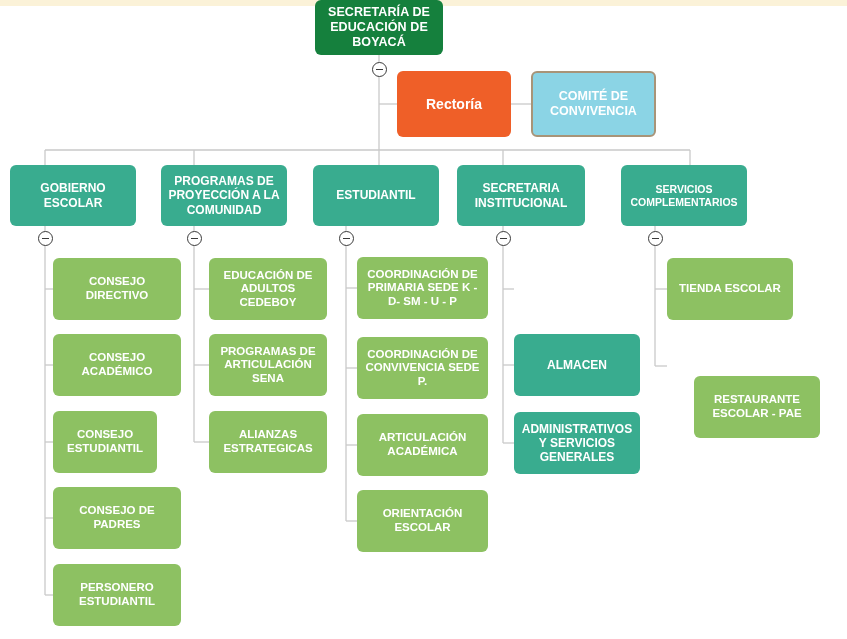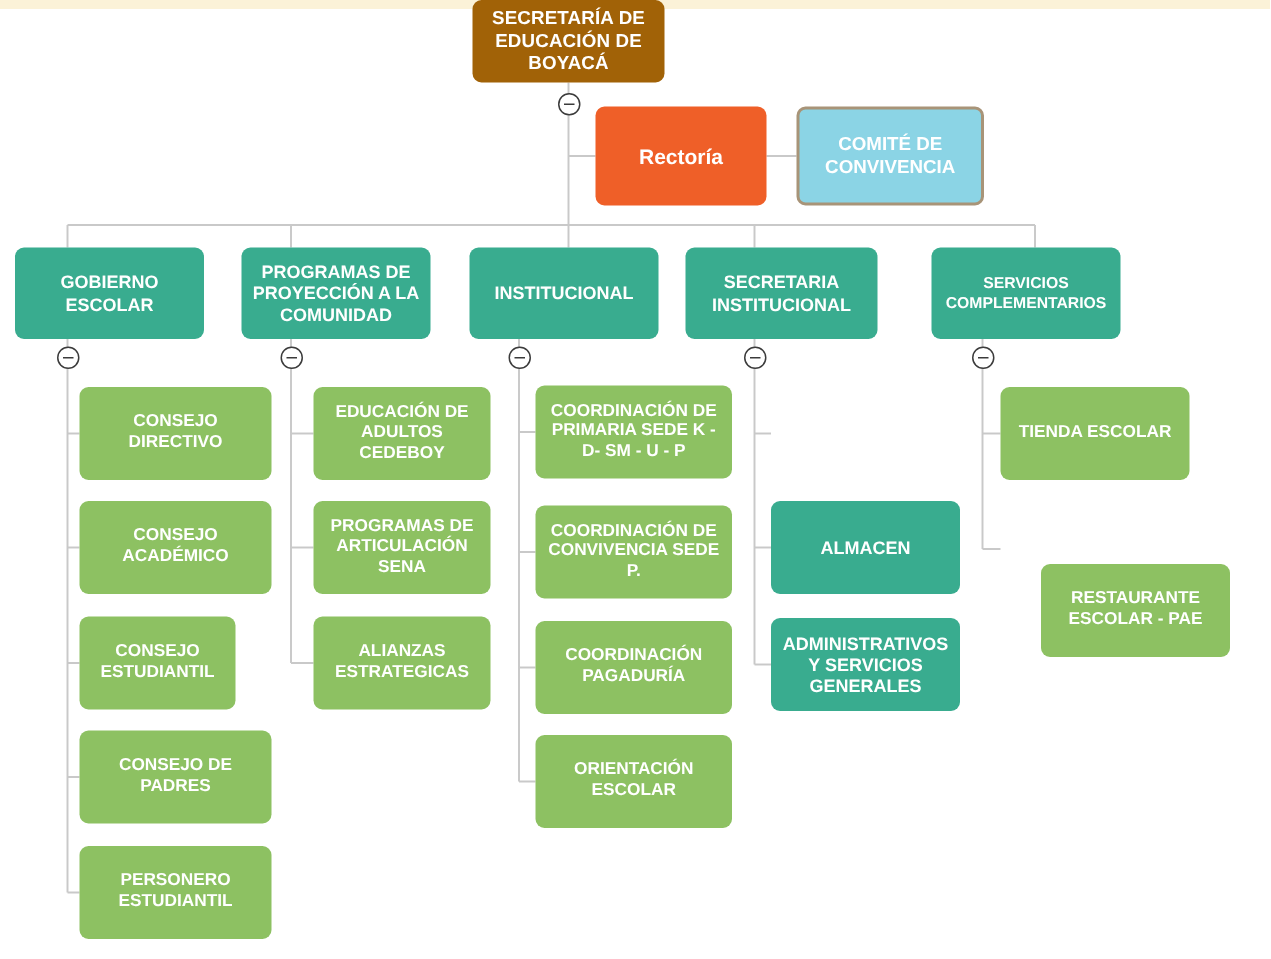--- a/index.html
+++ b/index.html
@@ -46,21 +46,21 @@
     line-height: 1.18;
     padding: 2px 4px;
     cursor: default;
     overflow: visible;
   }
   .node span {
     display: block;
     width: 100%;
   }
   .n-root {
-    background: #a16207;
+    background: #15803d;
     font-size: 12.5px;
     font-weight: 700;
     letter-spacing: 0.1px;
   }
   .n-orange {
     background: #EF5F28;
     font-size: 14px;
     font-weight: 700;
   }
   .n-blue {
@@ -176,21 +176,21 @@
 
   <div class="node n-teal" style="left:10px;top:165px;width:126px;height:61px;">
     <span>GOBIERNO ESCOLAR</span>
   </div>
 
   <div class="node n-teal" style="left:161px;top:165px;width:126px;height:61px;">
     <span>PROGRAMAS DE PROYECCIÓN A LA COMUNIDAD</span>
   </div>
 
   <div class="node n-teal" style="left:313px;top:165px;width:126px;height:61px;">
-    <span>INSTITUCIONAL</span>
+    <span>ESTUDIANTIL</span>
   </div>
 
   <div class="node n-teal" style="left:457px;top:165px;width:128px;height:61px;">
     <span>SECRETARIA INSTITUCIONAL</span>
   </div>
 
   <div class="node n-teal small" style="left:621px;top:165px;width:126px;height:61px;">
     <span>SERVICIOS COMPLEMENTARIOS</span>
   </div>
 
@@ -220,21 +220,21 @@
     <span>ALIANZAS ESTRATEGICAS</span>
   </div>
 
   <div class="node n-green" style="left:357px;top:257px;width:131px;height:62px;">
     <span>COORDINACIÓN DE PRIMARIA SEDE K - D- SM - U - P</span>
   </div>
   <div class="node n-green" style="left:357px;top:337px;width:131px;height:62px;">
     <span>COORDINACIÓN DE CONVIVENCIA SEDE P.</span>
   </div>
   <div class="node n-green" style="left:357px;top:414px;width:131px;height:62px;">
-    <span>COORDINACIÓN PAGADURÍA</span>
+    <span>ARTICULACIÓN ACADÉMICA</span>
   </div>
   <div class="node n-green" style="left:357px;top:490px;width:131px;height:62px;">
     <span>ORIENTACIÓN ESCOLAR</span>
   </div>
 
   <div class="node n-teal" style="left:514px;top:334px;width:126px;height:62px;">
     <span>ALMACEN</span>
   </div>
   <div class="node n-teal" style="left:514px;top:412px;width:126px;height:62px;">
     <span>ADMINISTRATIVOS Y SERVICIOS GENERALES</span>

